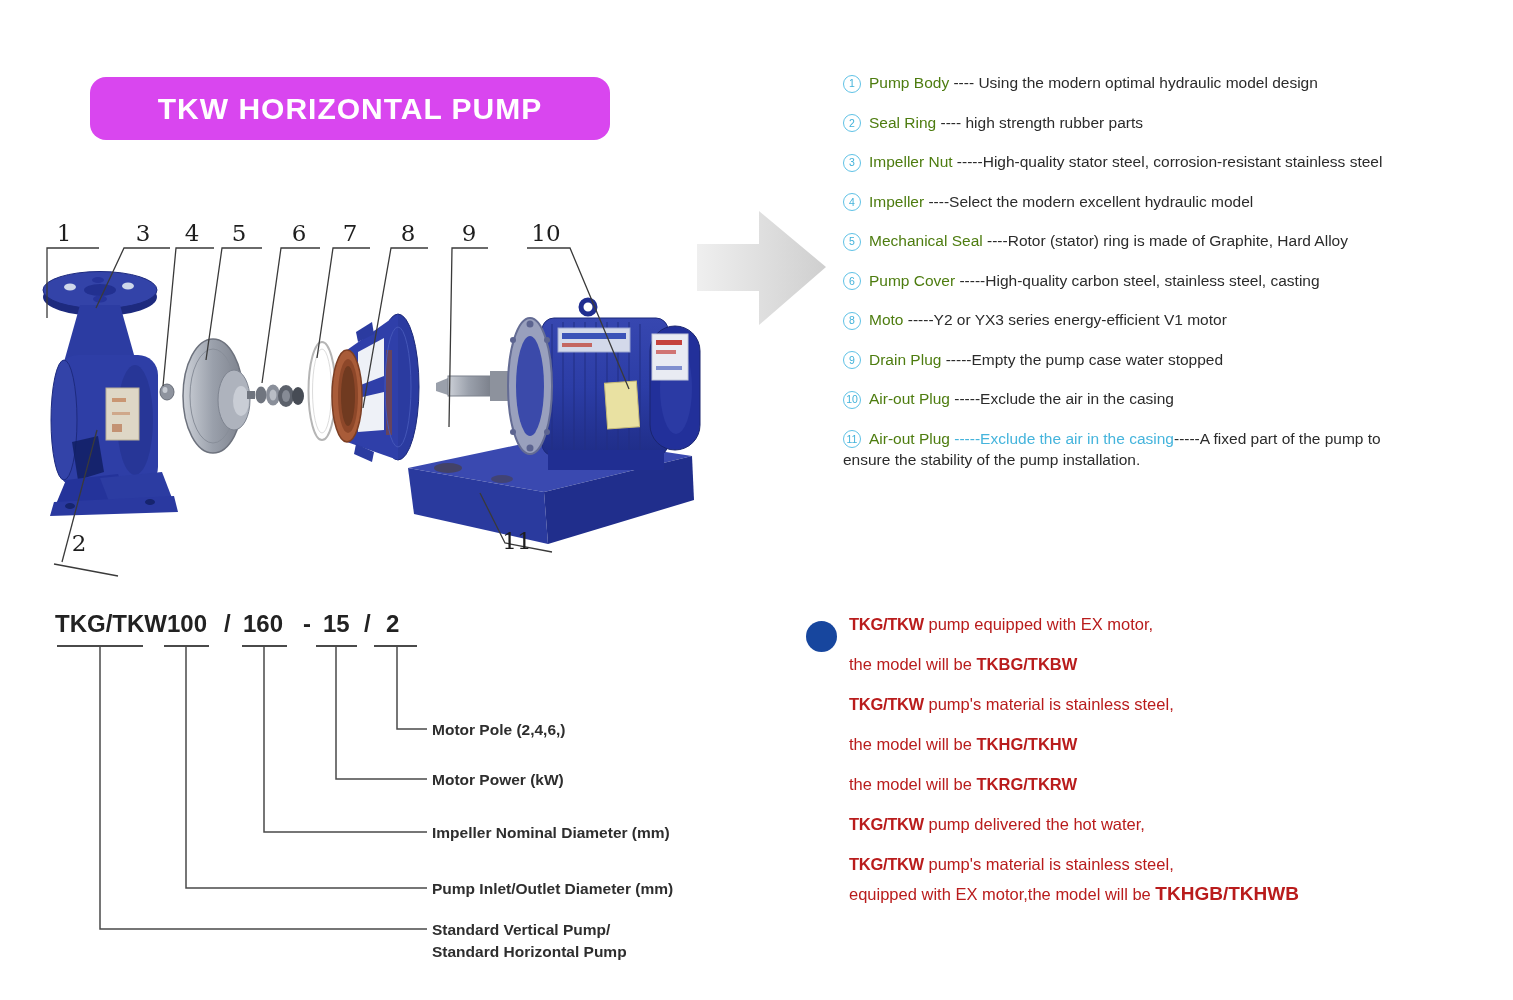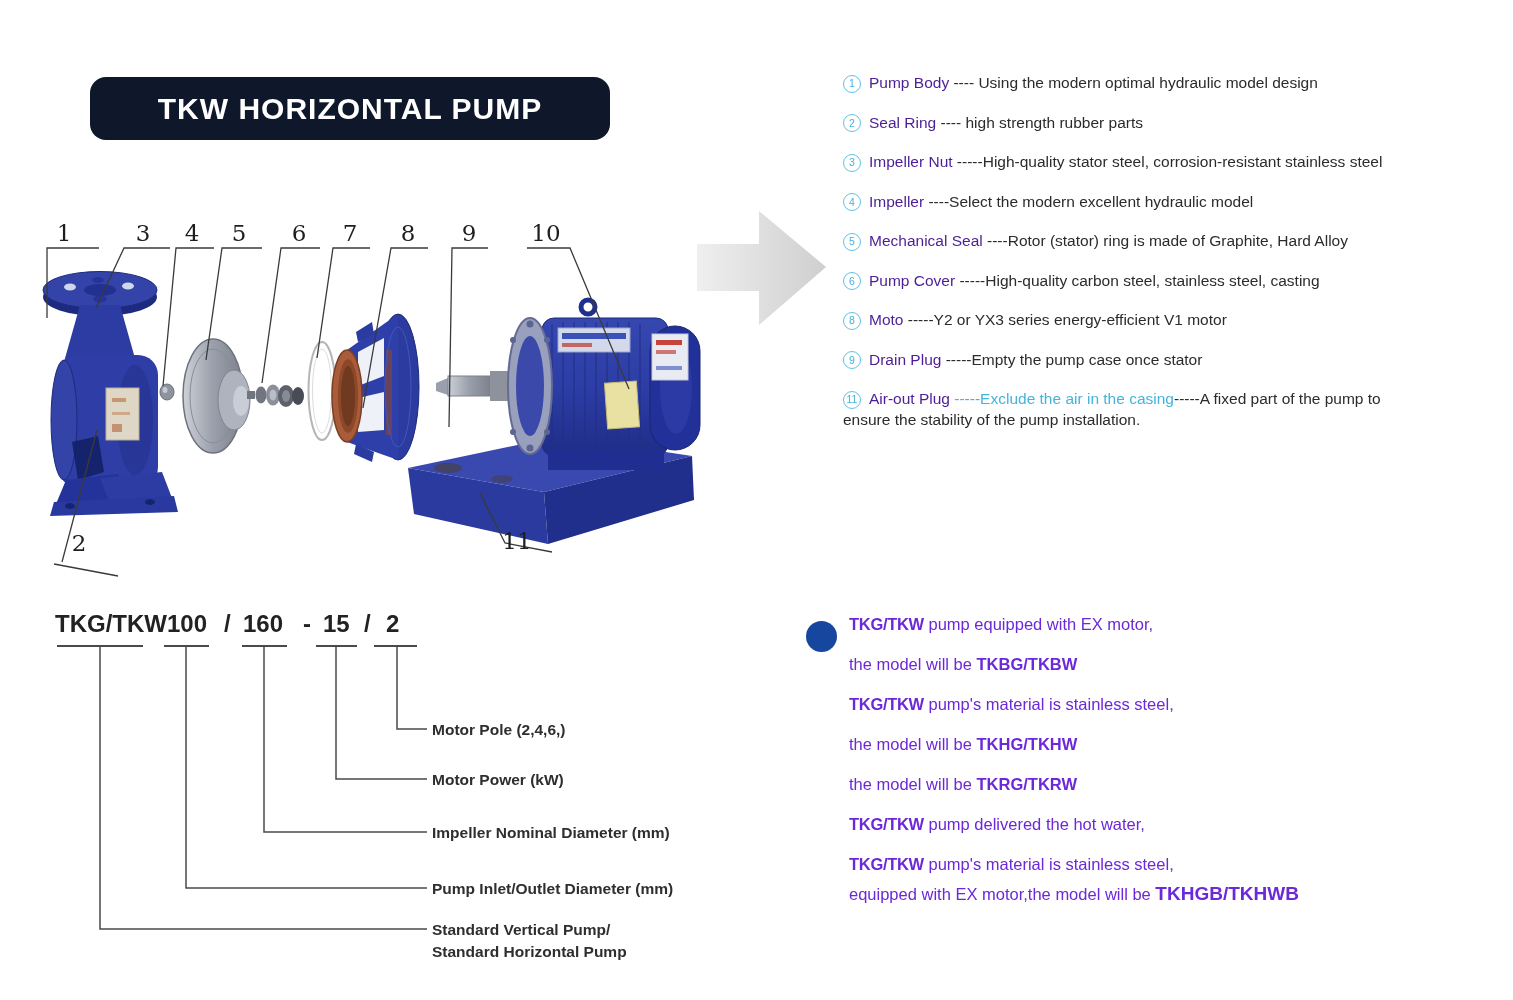--- a/index.html
+++ b/index.html
@@ -1,38 +1,38 @@
 <!DOCTYPE html>
 <html><head>
 <meta charset="utf-8">
 <style>
   html,body{margin:0;padding:0;background:#fff;}
   .page{position:relative;width:1513px;height:1000px;background:#ffffff;overflow:hidden;
         font-family:"Liberation Sans",sans-serif;color:#2a2a2a;}
 
   
-  .banner{position:absolute;left:90px;top:77px;width:520px;height:63px;background:#0f172a;
+  .banner{position:absolute;left:90px;top:77px;width:520px;height:63px;background:#d946ef;
           border-radius:16px;display:flex;align-items:center;justify-content:center;}
   .banner h1{margin:0;font-size:30px;font-weight:bold;color:#ffffff;letter-spacing:1px;}
 
   
   .parts-list{position:absolute;left:843px;top:72px;width:655px;}
   .pl-item{margin-bottom:18.5px;line-height:21px;font-size:15.5px;
            padding-left:25px;text-indent:-25px;}
   .pl-num{display:inline-flex;width:16px;height:16px;border:1px solid #5fc2e6;border-radius:50%;
           color:#42b2da;font-size:10.5px;line-height:15px;align-items:center;justify-content:center;
           margin-right:8px;vertical-align:1px;text-indent:0;}
-  .pl-name{color:#4c1d95;}
+  .pl-name{color:#4d7c0f;}
   .pl-cyan{color:#45b4dc;}
   .pl-sep,.pl-desc{color:#2b2b2b;}
   .pl-line2{display:block;}
 
   
   .bullet{position:absolute;left:806px;top:621px;width:31px;height:31px;border-radius:50%;background:#17469e;}
-  .variants{position:absolute;left:849px;top:614px;width:650px;font-size:16.5px;color:#6d28d9;}
+  .variants{position:absolute;left:849px;top:614px;width:650px;font-size:16.5px;color:#b91c1c;}
   .v-line{line-height:20px;margin-bottom:20px;}
   .v-line.tight{margin-bottom:10px;}
   .v-b{font-weight:bold;letter-spacing:-0.3px;}
   .v-m{font-weight:bold;}
   .v-m.big{font-size:19px;text-align:right;}
 
   svg text{font-family:"Liberation Sans",sans-serif;}
   .callout-num{font-family:"DejaVu Serif",serif;font-size:23px;fill:#1e1e1e;}
   .code-seg{font-weight:bold;font-size:24px;fill:#222;}
   .code-label{font-weight:bold;font-size:15.5px;fill:#2e2e2e;}
@@ -193,21 +193,22 @@
   </svg>
 
   <div class="parts-list" id="parts-list">
       <div class="pl-item"><span class="pl-num">1</span><span class="pl-name">Pump Body</span><span class="pl-sep"> ---- </span><span class="pl-cyan"></span><span class="pl-desc">Using the modern optimal hydraulic model design</span></div>
       <div class="pl-item"><span class="pl-num">2</span><span class="pl-name">Seal Ring</span><span class="pl-sep"> ---- </span><span class="pl-cyan"></span><span class="pl-desc">high strength rubber parts</span></div>
       <div class="pl-item"><span class="pl-num">3</span><span class="pl-name">Impeller Nut</span><span class="pl-sep"> -----</span><span class="pl-cyan"></span><span class="pl-desc">High-quality stator steel, corrosion-resistant stainless steel</span></div>
       <div class="pl-item"><span class="pl-num">4</span><span class="pl-name">Impeller</span><span class="pl-sep"> ----</span><span class="pl-cyan"></span><span class="pl-desc">Select the modern excellent hydraulic model</span></div>
       <div class="pl-item"><span class="pl-num">5</span><span class="pl-name">Mechanical Seal</span><span class="pl-sep"> ----</span><span class="pl-cyan"></span><span class="pl-desc">Rotor (stator) ring is made of Graphite, Hard Alloy</span></div>
       <div class="pl-item"><span class="pl-num">6</span><span class="pl-name">Pump Cover</span><span class="pl-sep"> -----</span><span class="pl-cyan"></span><span class="pl-desc">High-quality carbon steel, stainless steel, casting</span></div>
       <div class="pl-item"><span class="pl-num">8</span><span class="pl-name">Moto</span><span class="pl-sep"> -----</span><span class="pl-cyan"></span><span class="pl-desc">Y2 or YX3 series energy-efficient V1 motor</span></div>
-      <div class="pl-item"><span class="pl-num">9</span><span class="pl-name">Drain Plug</span><span class="pl-sep"> -----</span><span class="pl-cyan"></span><span class="pl-desc">Empty the pump case once stator</span></div>
+      <div class="pl-item"><span class="pl-num">9</span><span class="pl-name">Drain Plug</span><span class="pl-sep"> -----</span><span class="pl-cyan"></span><span class="pl-desc">Empty the pump case water stopped</span></div>
+      <div class="pl-item"><span class="pl-num">10</span><span class="pl-name">Air-out Plug</span><span class="pl-sep"> -----</span><span class="pl-cyan"></span><span class="pl-desc">Exclude the air in the casing</span></div>
       <div class="pl-item"><span class="pl-num">11</span><span class="pl-name">Air-out Plug</span><span class="pl-sep"> </span><span class="pl-cyan">-----Exclude the air in the casing</span><span class="pl-desc">-----A fixed part of the pump to</span><span class="pl-desc pl-line2">ensure the stability of the pump installation.</span></div>
     </div>
 
   <svg style="position:absolute;left:40px;top:592px;" width="700" height="385" viewBox="40 592 700 385">
     <g>
       <text class="code-seg" x="55" y="632">TKG/TKW</text>
       <text class="code-seg" x="167" y="632">100</text>
       <text class="code-seg" x="224" y="632">/</text>
       <text class="code-seg" x="243" y="632">160</text>
       <text class="code-seg" x="303" y="632">-</text>

